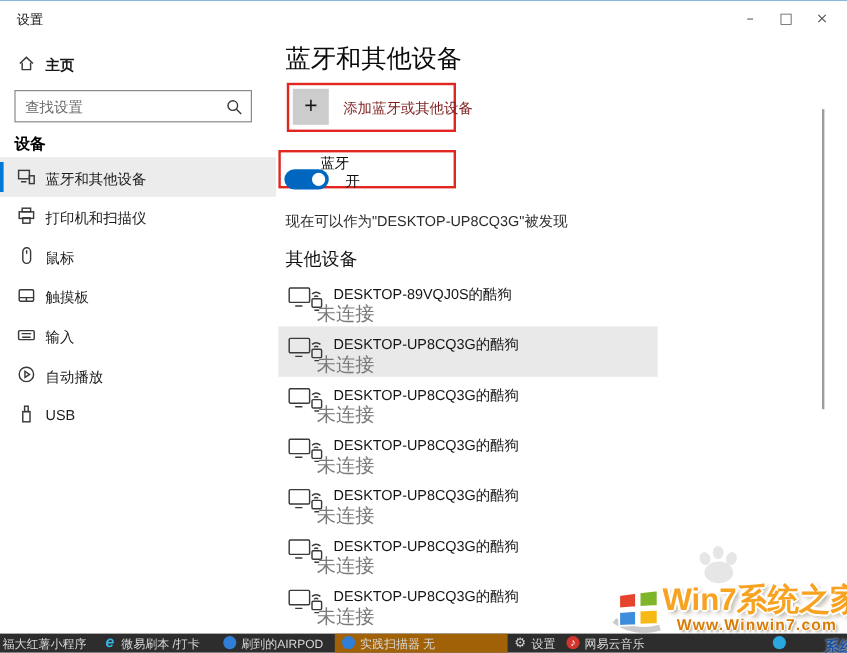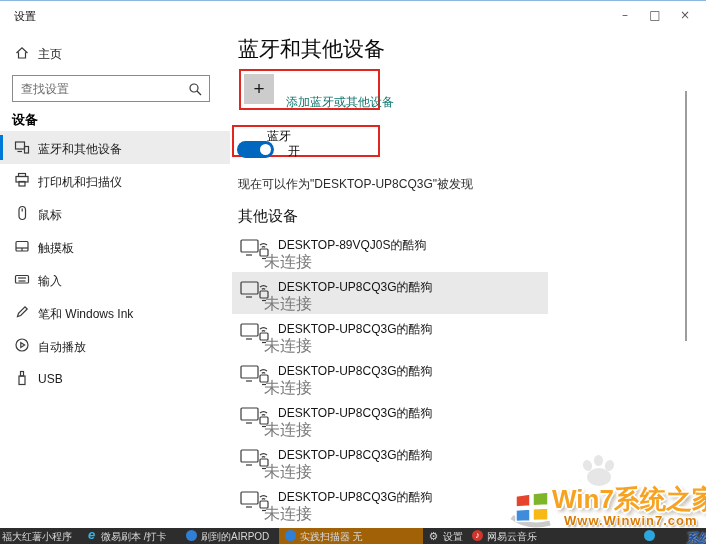--- a/index.html
+++ b/index.html
@@ -13,21 +13,21 @@
   .titlebar { position:absolute; top:0; left:0; right:0; height:30px; background:#fff; }
   .titlebar .app-title { position:absolute; left:14px; top:8px; font-size:11px; color:#111; }
   .win-controls { position:absolute; right:6px; top:4px; display:flex; }
   .win-btn { width:30px; height:20px; text-align:center; line-height:20px; font-size:12px; color:#555;
              font-family:"DejaVu Sans",sans-serif; cursor:default; }
 
   
   .sidebar { position:absolute; top:30px; left:0; width:230px; bottom:16px; background:#fff; }
   .side-home { position:absolute; left:0; top:10px; width:220px; height:28px; }
   .side-home .icon { position:absolute; left:14px; top:4px; }
-  .side-home .lbl { position:absolute; left:38px; top:5px; font-size:12px; color:#1a1a1a; }
+  .side-home .lbl { position:absolute; left:38px; top:5px; font-size:12px; color:#1a1a1a;font-weight:bold; }
   .searchbox { position:absolute; left:12px; top:44px; width:198px; height:27px; border:1px solid #8a8a8a;
                background:#fff; }
   .searchbox input { position:absolute; left:8px; top:0; width:160px; height:25px; border:none; outline:none;
                      font-size:12px; color:#333; font-family:inherit; background:transparent; }
   .searchbox input::placeholder { color:#6b6b6b; opacity:1; }
   .searchbox .mag { position:absolute; right:7px; top:6px; }
   .side-section { position:absolute; left:12px; top:80px; font-size:13px; font-weight:bold; color:#000; }
   .nav { position:absolute; left:0; top:100px; width:230px; }
   .nav-item { position:relative; height:33px; width:230px; }
   .nav-item .icon { position:absolute; left:14px; top:8px; }
@@ -38,21 +38,21 @@
 
   
   .content { position:absolute; top:30px; left:230px; right:0; bottom:16px; background:#fff; }
   .page-title { position:absolute; left:8px; top:4px; font-size:21px; color:#0a0a0a; font-weight:400; }
   .anno { position:absolute; border:2px solid #e0261f; }
   .anno-add { left:9px; top:38px; width:141px; height:41px; }
   .anno-bt  { left:2px; top:94px; width:148px; height:32px; }
   .add-btn { position:absolute; left:14px; top:43px; width:230px; height:31px; cursor:pointer; }
   .add-btn .plus { position:absolute; left:0; top:0; width:30px; height:30px; background:#cccccc; color:#1a1a1a;
                    font-size:19px; line-height:29px; text-align:center; font-weight:300; }
-  .add-btn .lbl { position:absolute; left:42px; top:20px; font-size:12px; color:#0f766e; white-space:nowrap; }
+  .add-btn .lbl { position:absolute; left:42px; top:8px; font-size:12px; color:#7f1d1d; white-space:nowrap; }
   .bt-label { position:absolute; left:8px; top:97px; font-size:12px; color:#0a0a0a;margin-left:29px; }
   .toggle { position:absolute; left:7px; top:110px; width:37px; height:17px; background:#0067c0;
             border-radius:9px; cursor:pointer; }
   .toggle .knob { position:absolute; right:3px; top:3px; width:11px; height:11px; border-radius:50%; background:#fff; }
   .toggle-state { position:absolute; left:58px; top:112px; font-size:12px; color:#0a0a0a; }
   .discovery { position:absolute; left:8px; top:145px; font-size:12px; color:#2b2b2b; }
   .other-head { position:absolute; left:8px; top:176px; font-size:15px; color:#111;text-align:center; }
   .devlist { position:absolute; left:2px; top:199px; width:316px;text-align:right; }
   .device-row { position:relative; height:42px; width:316px; cursor:pointer; }
   .device-row.selected { background:#e9e9e9; }
@@ -172,28 +172,20 @@
               <rect x="1.5" y="4.5" width="13" height="7.5" rx="1"></rect>
               <line x1="4" y1="7" x2="12" y2="7"></line>
               <line x1="4.5" y1="10" x2="11.5" y2="10"></line>
             </svg>
         </span>
         <span class="lbl">输入</span>
       </div>
       <div class="nav-item">
         <span class="icon">
           <svg class="ic" width="16" height="16" viewBox="0 0 16 16">
-              <path d="M3.5 12.5 l1-3.2 6.5-6.5 2.2 2.2 -6.5 6.5 -3.2 1z"></path>
-            </svg>
-        </span>
-        <span class="lbl">笔和 Windows Ink</span>
-      </div>
-      <div class="nav-item">
-        <span class="icon">
-          <svg class="ic" width="16" height="16" viewBox="0 0 16 16">
               <circle cx="8" cy="8" r="6"></circle>
               <path d="M6.8 5.5 v5 l3.8-2.5 z"></path>
             </svg>
         </span>
         <span class="lbl">自动播放</span>
       </div>
       <div class="nav-item">
         <span class="icon">
           <svg class="ic" width="16" height="16" viewBox="0 0 16 16">
               <rect x="5" y="6" width="6" height="8.5"></rect>

